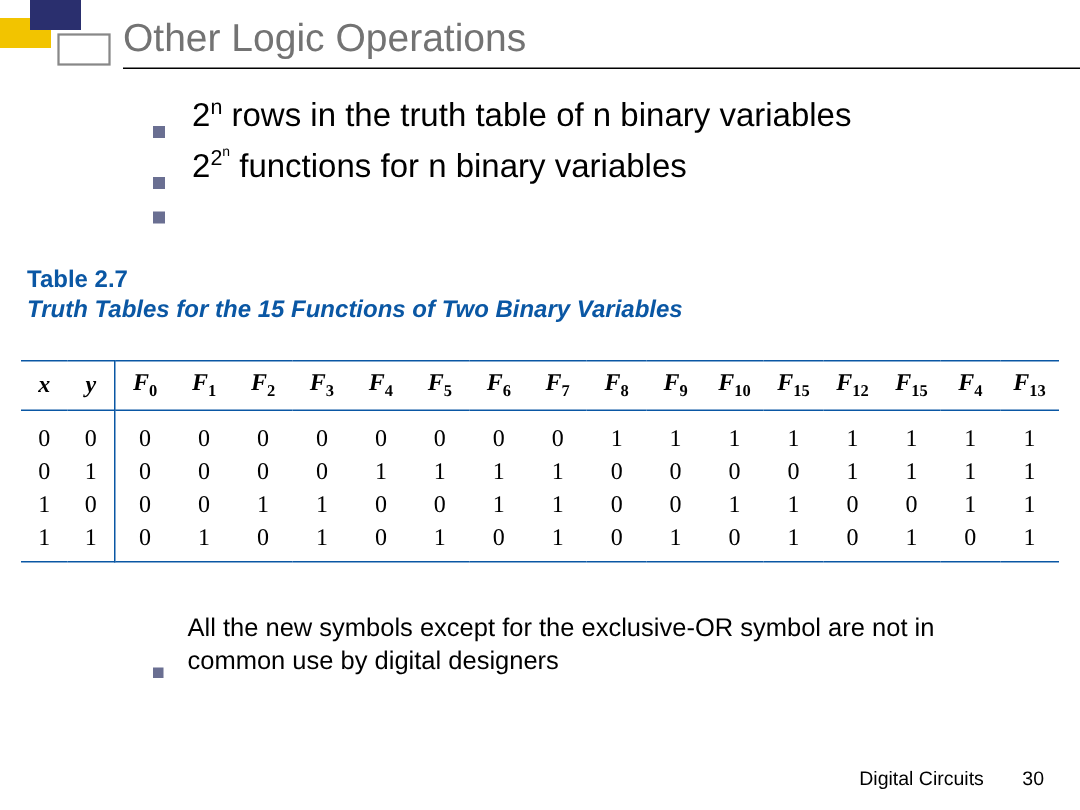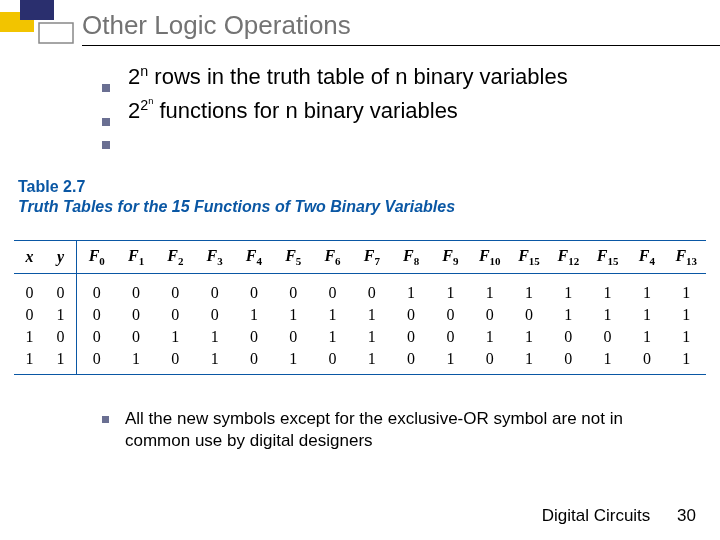--- a/index.html
+++ b/index.html
@@ -132,40 +132,40 @@
     font-style: normal;
   }
   .note-block {
     position: absolute;
     top: 408px;
     left: 102px;
     right: 40px;
   }
   .note-row {
     display: flex;
-    align-items: flex-start;
+    align-items: flex-end;
   }
   .note-mark {
     width: 7px;
     height: 7px;
     background: #6a6f92;
     margin-top: 8px;
     margin-right: 16px;
     flex: none;
   }
   .note-text {
     font-size: 17px;
     line-height: 22px;
     color: #000;
   }
   .footer {
     position: absolute;
     bottom: 14px;
     right: 24px;
-    font-size: 17px;
+    font-size: 13px;
     color: #000;
   }
   .footer .pnum {
     margin-left: 22px;
   }
 </style>
 </head>
 <body>
 
 <svg class="corner-deco" viewBox="0 0 80 60">

